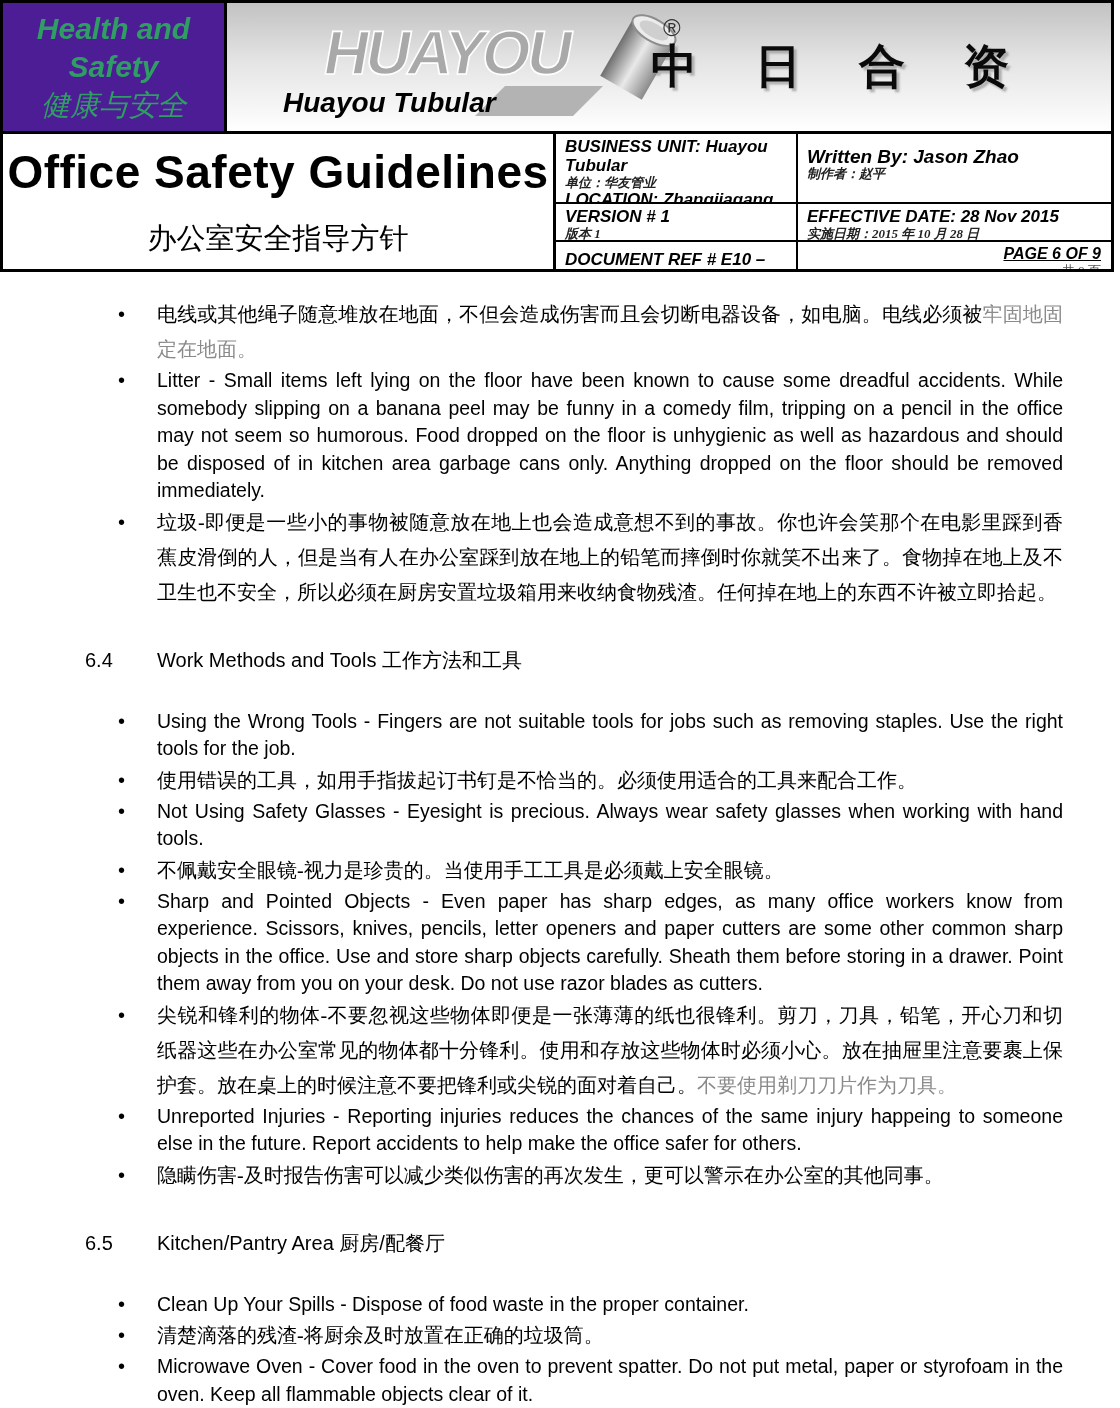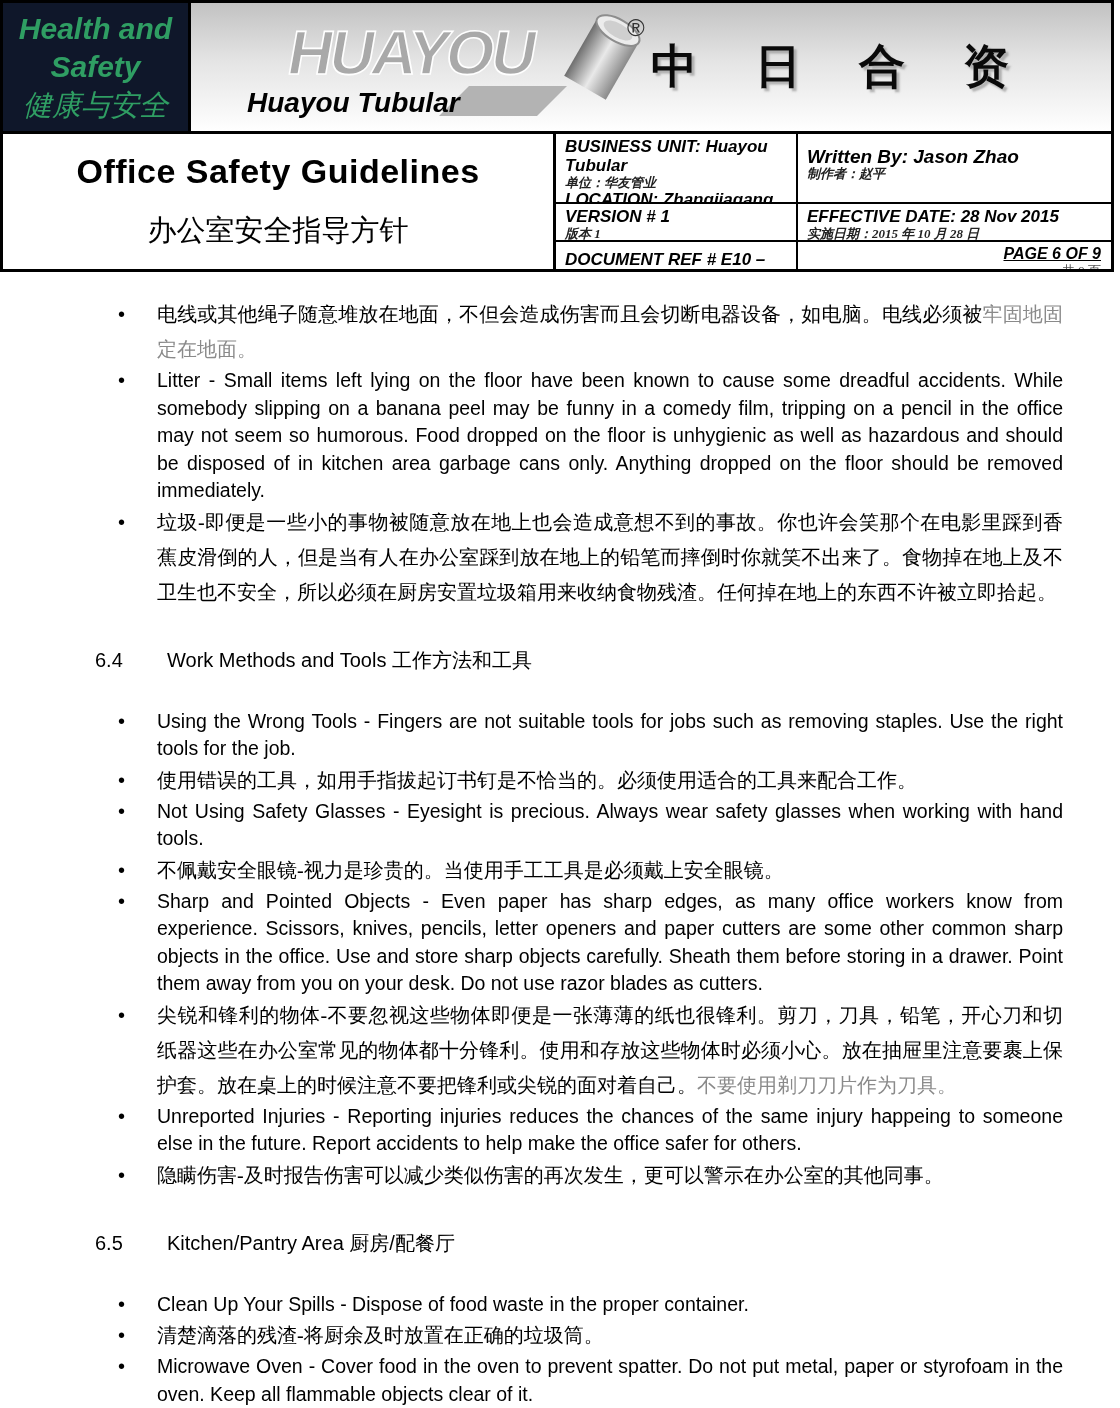--- a/index.html
+++ b/index.html
@@ -6,21 +6,21 @@
   html,body { background:#ffffff; }
   .page {
     width:1120px; height:1408px; margin:0 auto; background:#fff;
     font-family:"Liberation Sans","DejaVu Sans",sans-serif; color:#000;
     position:relative; overflow:hidden;
   }
   
   .header { width:1114px; margin:0; border:3px solid #000; }
   .header-top { display:flex; height:128px; }
   .hs-cell {
-    width:188px; border-right:3px solid #000; background:#0f172a;
+    width:224px; border-right:3px solid #000; background:#4c1d95;
     display:flex; flex-direction:column; justify-content:center; align-items:center;
     line-height:1.25;
   }
   .hs-en { font-size:30px; font-weight:bold; font-style:italic; color:#2f9e63; }
   .hs-cn { font-size:29px; font-style:italic; color:#2f9e63; margin-top:2px; }
   .logo-cell {
     flex:1; position:relative;
     background:linear-gradient(#c2c2c2 0%, #e4e4e4 45%, #fafafa 90%, #ffffff 100%);
     display:flex; align-items:center;
   }
@@ -29,21 +29,21 @@
     position:absolute; right:44px; top:50%; transform:translateY(-50%);
     font-size:46px; font-weight:bold; color:#0a0a0a; letter-spacing:58px;
     text-shadow:3px 3px 2px rgba(130,130,130,.55);
     white-space:nowrap; padding-left:20px;
   }
   .header-bottom { display:flex; border-top:3px solid #000; height:138px; }
   .title-cell {
     width:553px; border-right:3px solid #000; text-align:center;
     display:flex; flex-direction:column; justify-content:center;
   }
-  .title-en { font-size:34px; font-weight:bold; letter-spacing:.5px; }
+  .title-en { font-size:46px; font-weight:bold; letter-spacing:.5px; }
   .title-cn { font-size:29px; margin-top:20px; }
   .info-grid { flex:1; display:grid; grid-template-columns:242px 1fr; grid-template-rows:70px 38px 1fr; }
   .info-cell { padding:3px 0 0 9px; overflow:hidden; }
   .info-cell.rb { border-right:2px solid #000; }
   .info-cell.bb { border-bottom:2px solid #000; }
   .line-en { font-size:17px; font-weight:bold; font-style:italic; line-height:19px; }
   .line-cn {
     font-size:13px; font-weight:bold; font-style:italic; line-height:15px; color:#222;
     font-family:"Liberation Serif","DejaVu Serif",serif;
   }
@@ -58,21 +58,21 @@
   .bullet .dot { width:72px; flex:none; padding-left:33px; font-size:20px; }
   .bullet .txt { flex:1; }
   .bullet.en { font-size:19.5px; line-height:27.5px; }
   .bullet.cn {
     font-size:20px; line-height:35px;
     font-family:"Liberation Serif","DejaVu Serif",serif;
   }
   .bullet.cn .dot { font-family:"Liberation Sans","DejaVu Sans",sans-serif; }
   .gray { color:#8a8a8a; }
   .sec { display:flex; margin:37px 0 35px 0; font-size:20px; line-height:26px; }
-  .sec .sec-num { width:72px; flex:none;margin-left:10px; }
+  .sec .sec-num { width:72px; flex:none; }
   .sec .sec-title { flex:1; }
 </style>
 </head>
 <body>
 
 <div class="page">
 
   <div class="header">
 
     <div class="header-top">

